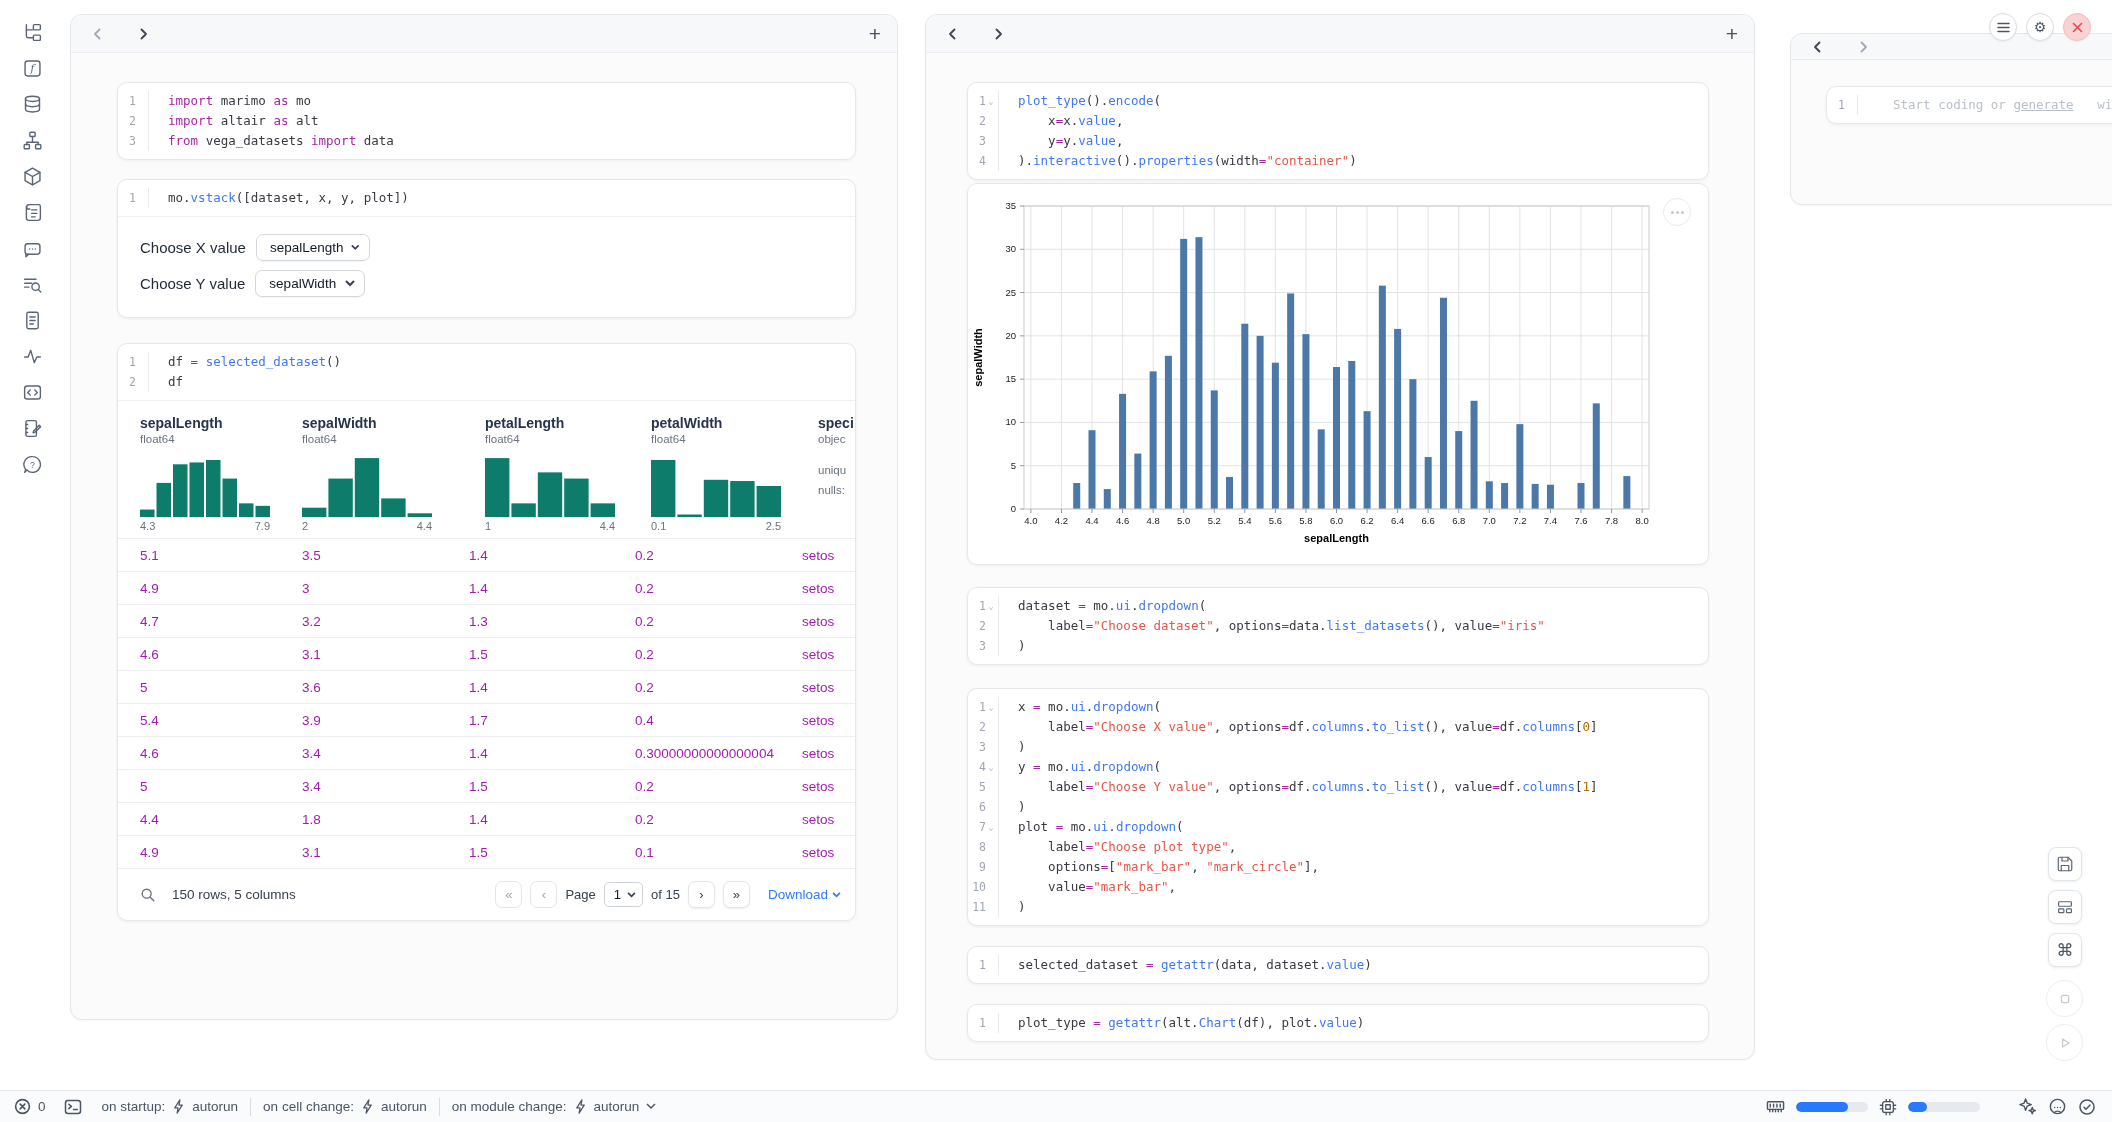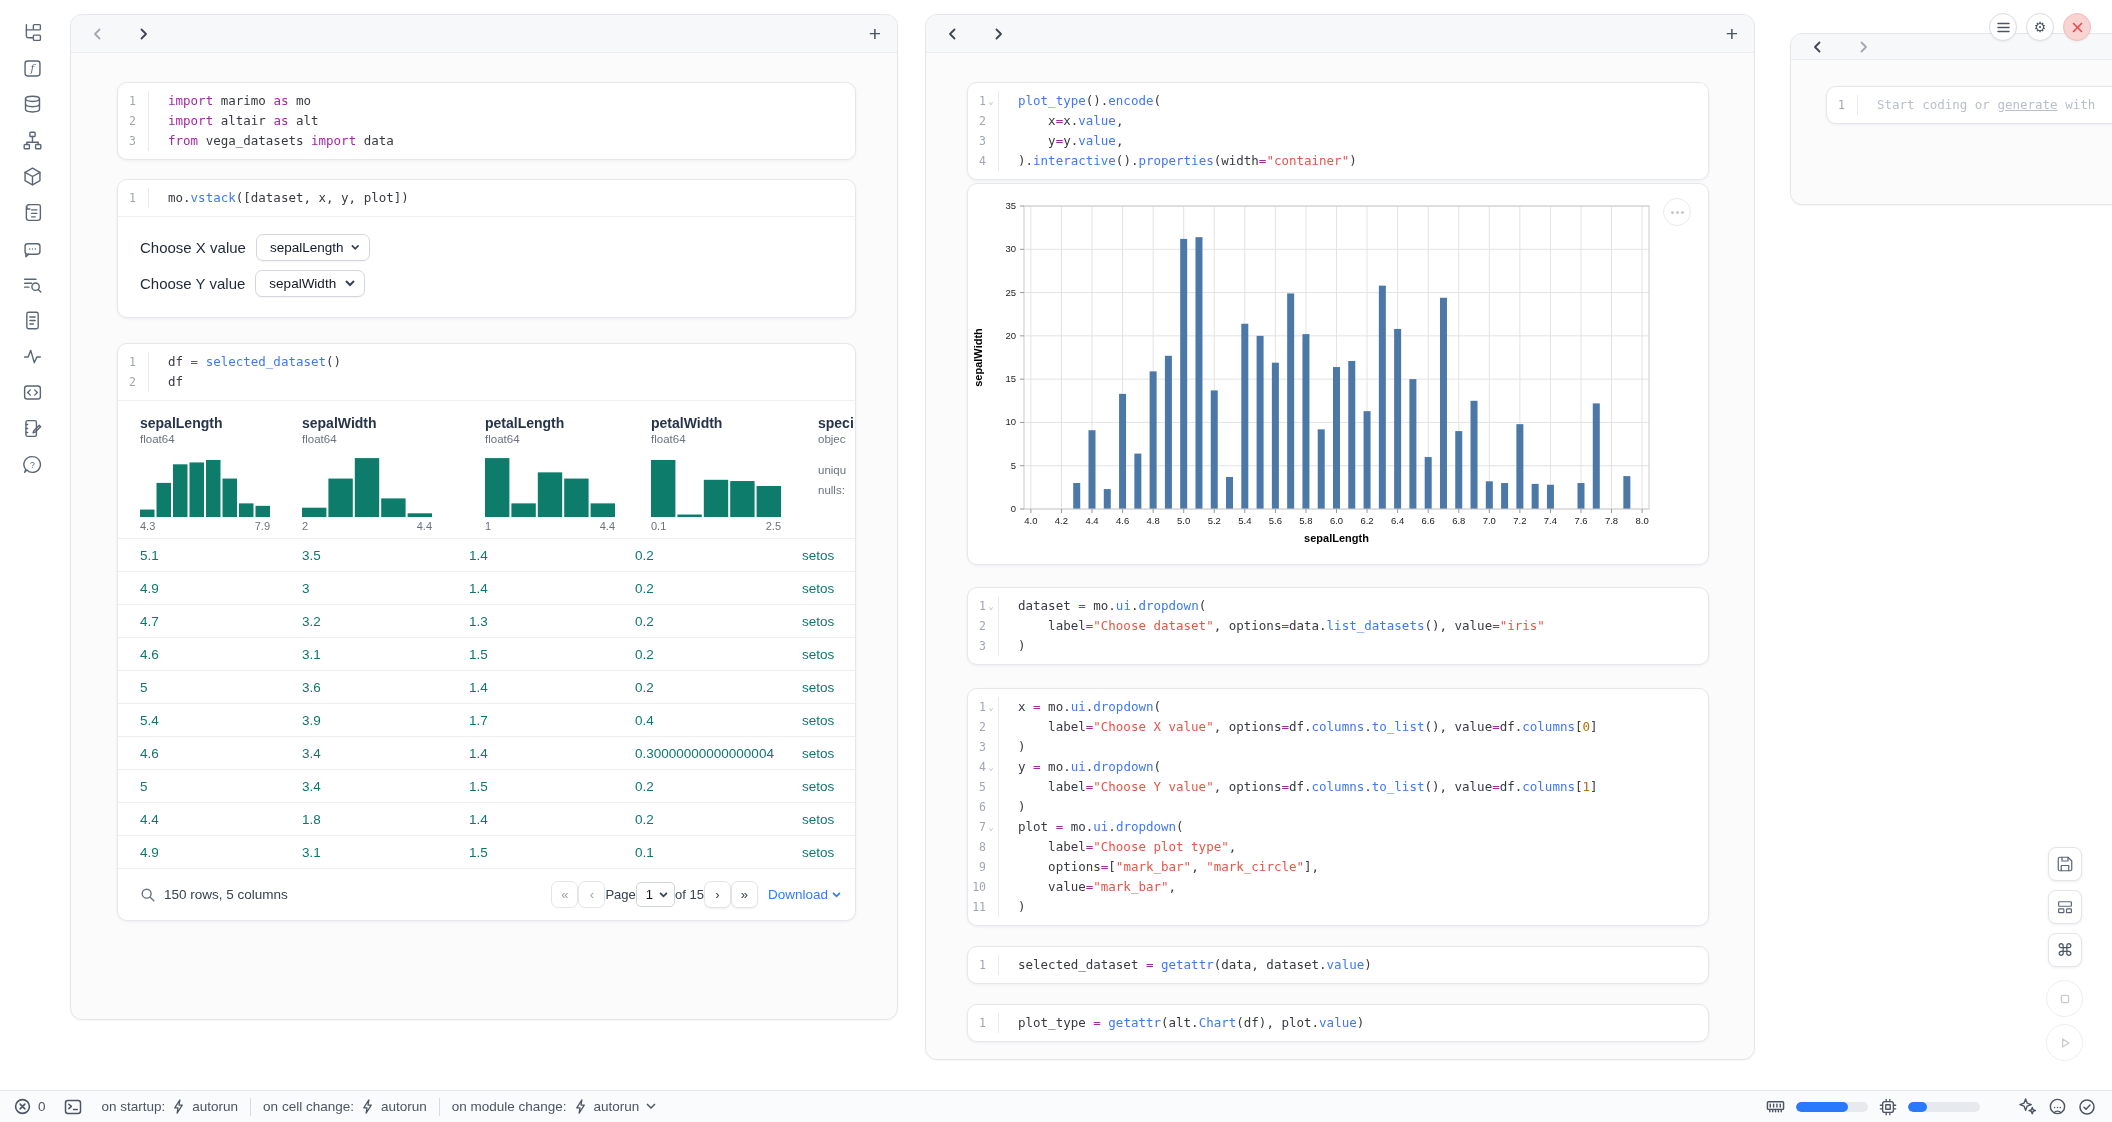--- a/index.html
+++ b/index.html
@@ -43,21 +43,21 @@
   .code { padding:8px 0; }
   .code-line { display:flex; height:20px; line-height:20px;
     font-family:"DejaVu Sans Mono", monospace; font-size:12.5px; }
   .gutter { width:30px; flex:none; display:flex; align-items:center; justify-content:flex-end;
     color:#a0a6b1; font-size:11.5px; padding-right:2px; position:relative; }
   .fold { font-size:9px; color:#b0b6bf; width:10px; text-align:center; }
   .nofold { width:10px; }
   .code-text { border-left:1px solid #e8eaed; padding-left:19px; white-space:pre; color:#383a42; }
   .tk-kw { color:#a626a4; } .tk-fn { color:#4078f2; } .tk-str { color:#e45649; }
   .tk-num{ color:#b76b01; } .tk-op { color:#a626a4; } .tk-pl { color:#383a42; }
-  .tk-ph { color:#b9bfc9; } .tk-phu{ color:#b9bfc9; text-decoration:underline; }
+  .tk-ph { color:#b9bfc9;margin-left:16px; } .tk-phu{ color:#b9bfc9; text-decoration:underline; }
 
   
   .ctl-out { border-top:1px solid #eef0f2; padding:12px 0 16px 22px; }
   .ctl-row { display:flex; align-items:center; height:36px; gap:10px; }
   .ctl-label { font-size:15px; color:#1f2937; }
   .select { display:inline-flex; align-items:center; justify-content:space-between;
     border:1px solid #d3d7dd; border-radius:7px; height:27px; padding:0 9px 0 13px;
     background:#fff; box-shadow:0 1px 1px rgba(0,0,0,.04); cursor:pointer; }
   .select .val { font-size:13.5px; color:#111827; }
   .select svg { stroke:#374151; fill:none; stroke-width:2; margin-left:8px; }
@@ -65,23 +65,23 @@
   
   .tbl { border-top:1px solid #eef0f2; }
   .t-head { display:flex; padding:14px 0 6px 22px; }
   .t-col { flex:none; }
   .t-name { font-size:14px; font-weight:bold; color:#273449; }
   .t-dtype { font-size:11.5px; color:#6b7280; margin-top:2px; }
   .t-hist { margin-top:10px; display:block; }
   .t-minmax { display:flex; justify-content:space-between; font-size:11px; color:#6b7280; margin-top:3px; }
   .t-stats { font-size:11.5px; color:#6b7280; margin-top:16px; line-height:1.7; }
   .t-row { display:flex; border-top:1px solid #edeef1; height:33px; align-items:center; padding-left:22px;
-    font-size:13.5px; color:#0f766e; }
+    font-size:13.5px; color:#a21caf; }
   .t-cell { flex:none; overflow:hidden; white-space:nowrap; }
-  .t-foot { border-top:1px solid #eceef0; height:52px; display:flex; align-items:center; padding:0 14px 0 22px; gap:0; }
+  .t-foot { border-top:1px solid #eceef0; height:52px; display:flex; align-items:center; padding:0 14px 0 22px; gap:8px; }
   .t-foot .summary { font-size:13.5px; color:#374151; margin-left:8px; }
   .pg-btn { width:27px; height:27px; border:1px solid #e2e5ea; border-radius:7px; background:#fff;
     display:flex; align-items:center; justify-content:center; font-size:13px; color:#374151;
     box-shadow:0 1px 2px rgba(0,0,0,.07); cursor:pointer; }
   .pg-btn.dim { color:#9ca3af; box-shadow:none; }
   .pg-txt { font-size:13px; color:#374151; }
   .page-sel { height:25px; border:1px solid #cfd4da; border-radius:5px; display:inline-flex;
     align-items:center; padding:0 6px 0 9px; gap:6px; font-size:13px; color:#111827; background:#fff; cursor:pointer; }
   .page-sel svg { stroke:#374151; fill:none; stroke-width:2; }
   .dl { display:inline-flex; align-items:center; gap:4px; color:#2e7cf6; font-size:13.5px;

